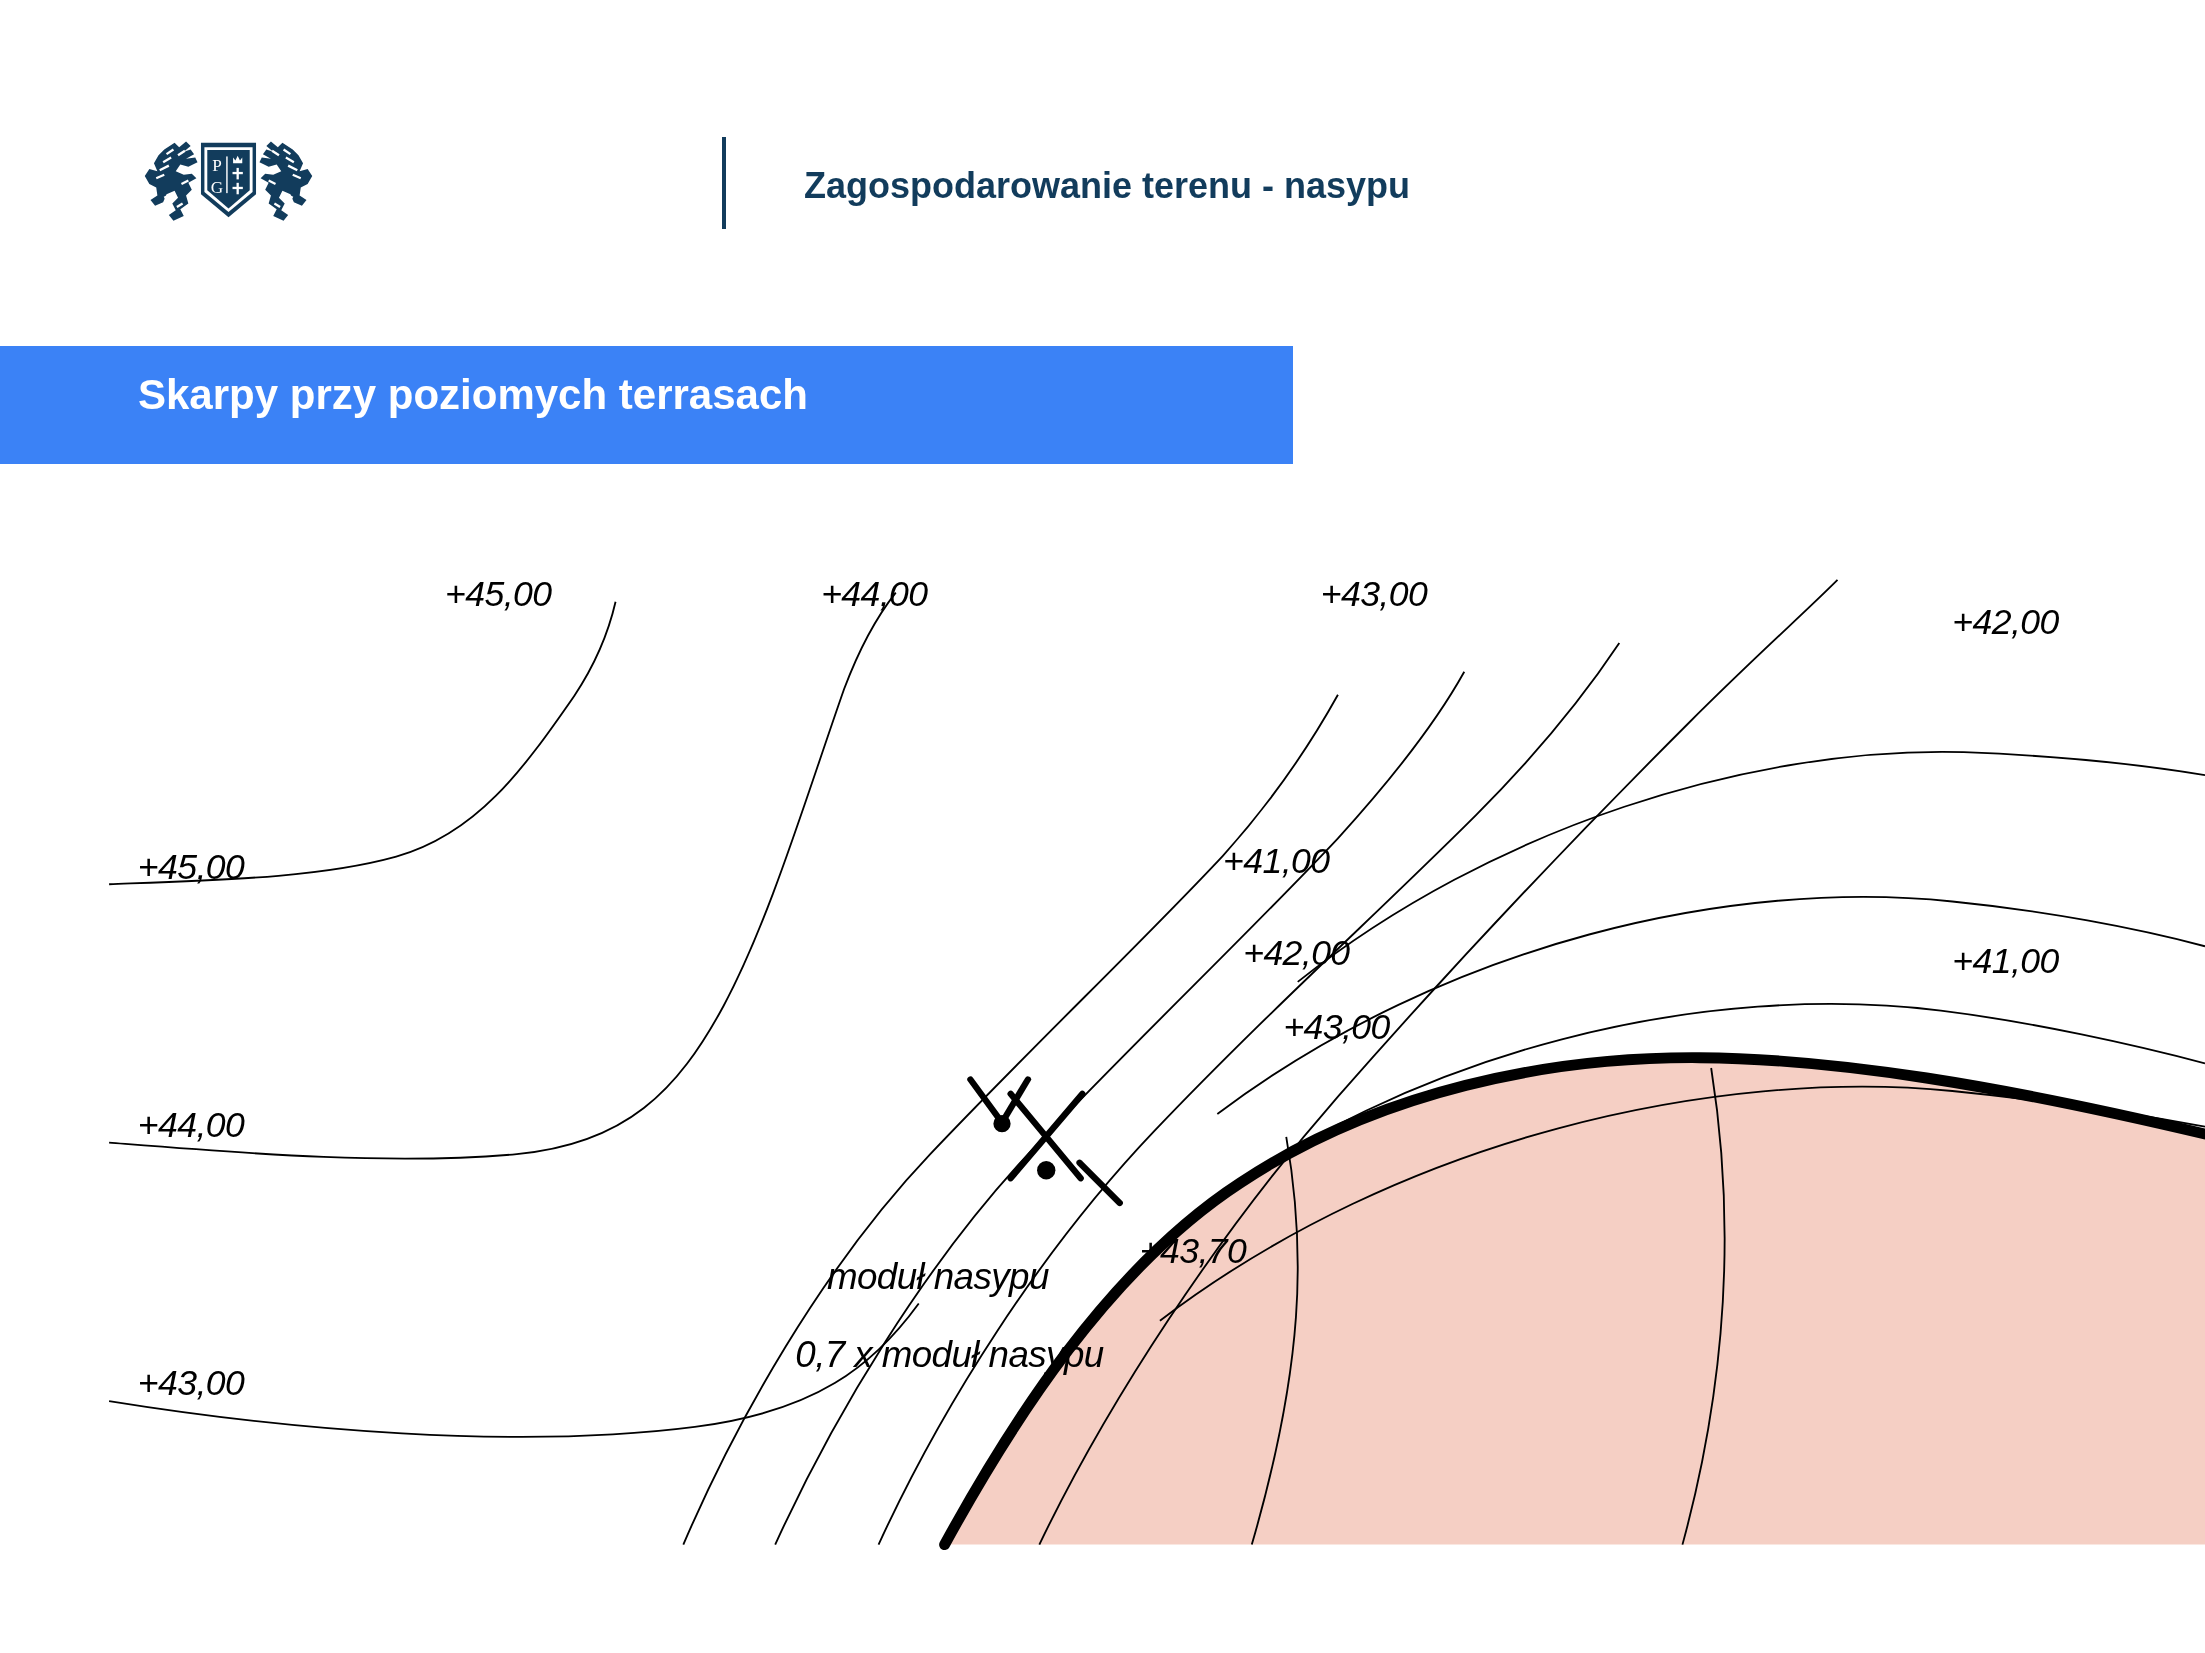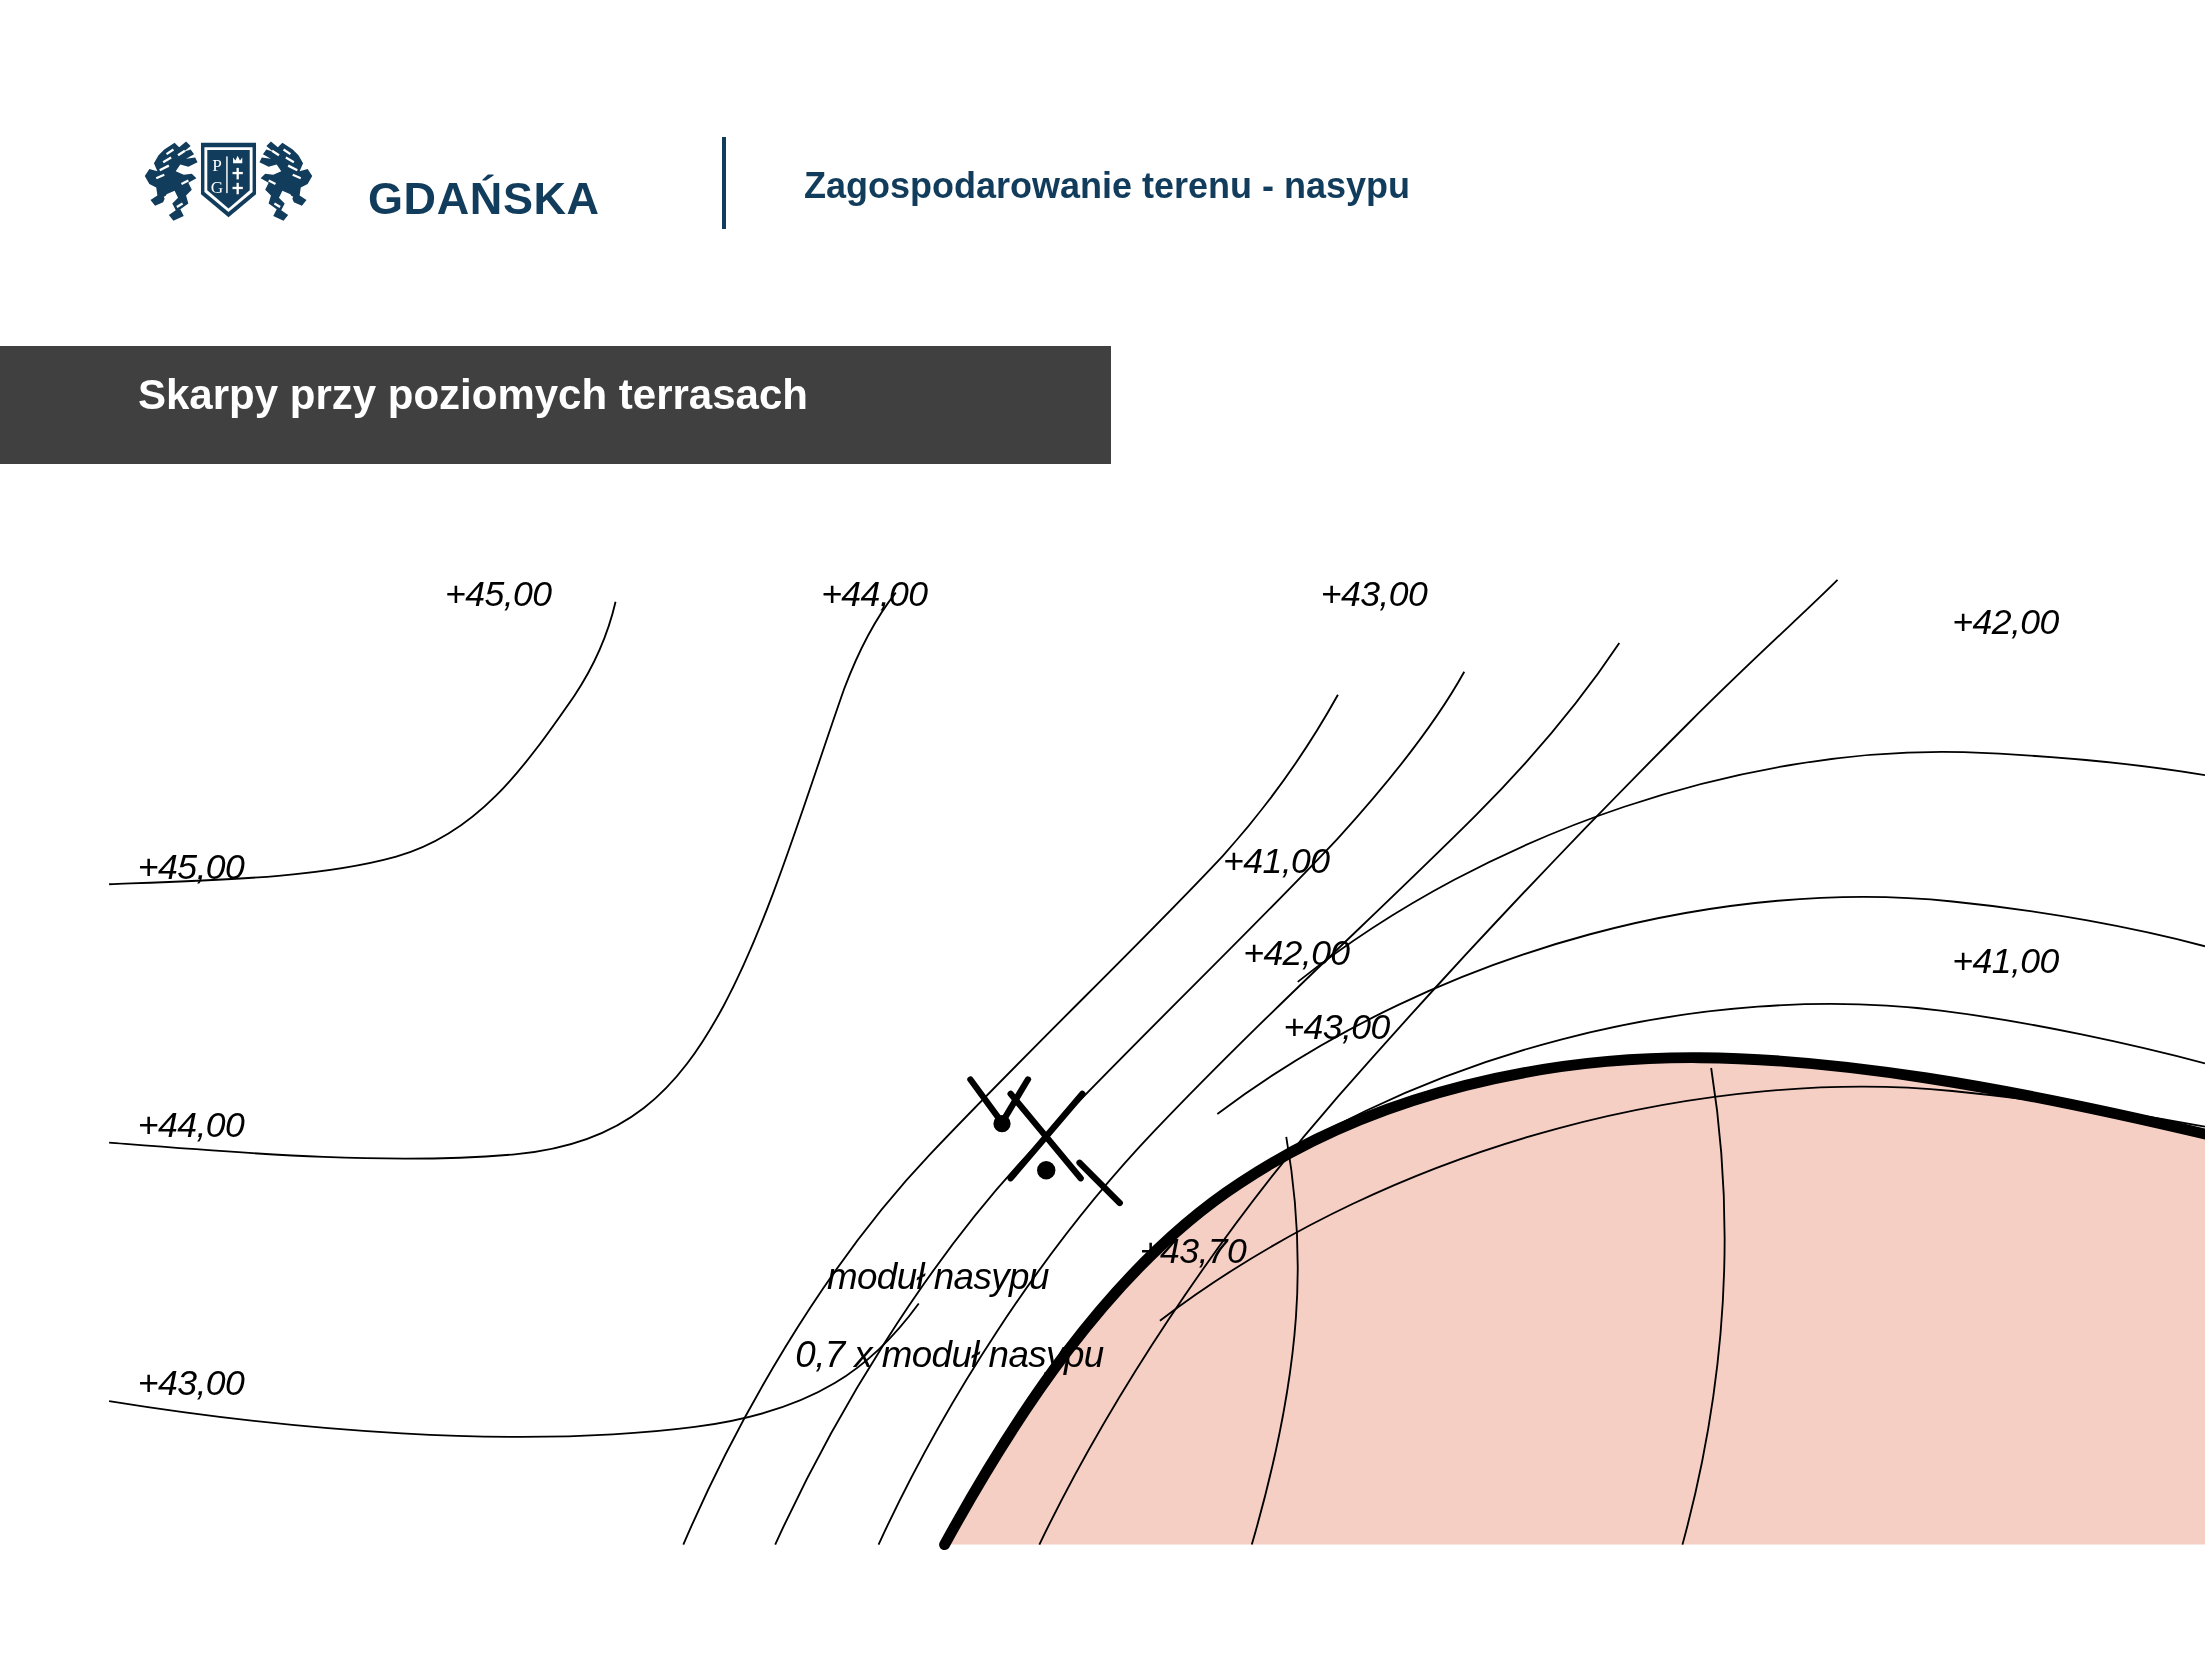--- a/index.html
+++ b/index.html
@@ -36,22 +36,22 @@
   #header-titles{
     position:absolute; left:804px; top:138px;
     color:#123c5c; font-weight:bold;
   }
   #lecture-number{ font-size:36px; line-height:1.0; }
   #lecture-title{ font-size:36px; line-height:1.0; margin-top:30px; }
 
   
   #red-banner{
     position:absolute; left:0; top:346px;
-    width:1111px; height:118px;
-    background:#404040;
+    width:1293px; height:118px;
+    background:#3b82f6;
   }
   #banner-title{
     position:absolute; left:138px; top:27.6px;
     color:#ffffff; font-weight:bold; font-size:42px;
     line-height:1.0; white-space:nowrap;
   }
 
   
   #drawing{
     position:absolute; left:0; top:505px;
@@ -125,21 +125,20 @@
 
       <rect x="184" y="80" width="4" height="20" fill="#ffffff"></rect>
       <rect x="177" y="87" width="18" height="4" fill="#ffffff"></rect>
 
       <rect x="184" y="106" width="4" height="20" fill="#ffffff"></rect>
       <rect x="177" y="113" width="18" height="4" fill="#ffffff"></rect>
     </svg>
   </div>
 
   <div id="logo-wordmark">
-    <div>GDAŃSKA</div>
   </div>
 
   <div id="header-divider"></div>
 
   <div id="header-titles">
     <div id="lecture-title">Zagospodarowanie terenu - nasypu</div>
   </div>
 </div>
 
 <div id="red-banner">

